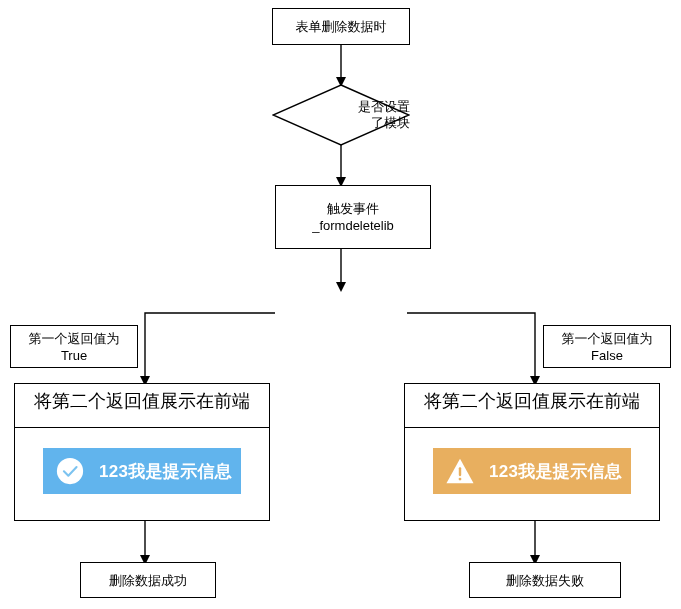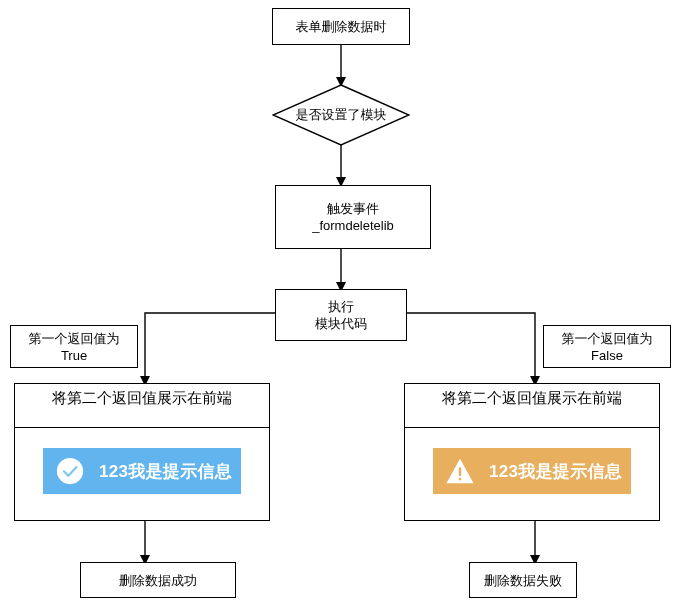--- a/index.html
+++ b/index.html
@@ -47,22 +47,22 @@
   .diamond-wrap svg {
     position: absolute;
     left: 0; top: 0;
   }
   .diamond-text {
     position: absolute;
     left: 0; top: 0;
     width: 100%;
     height: 100%;
     display: flex;
-    flex-direction: row;
-    align-items: center;
+    flex-direction: column;
+    align-items: flex-end;
     justify-content: center;
     text-align: center;
     font-size: 13px;
     line-height: 16px;
     color: #000000;
     white-space: pre-line;
   }
   .panel {
     position: absolute;
     box-sizing: border-box;
@@ -70,21 +70,21 @@
     background: #ffffff;
   }
   .panel-header {
     box-sizing: border-box;
     border-bottom: 1px solid #000000;
     height: 44px;
     display: flex;
     align-items: flex-start;
     justify-content: center;
     padding-top: 5px;
-    font-size: 15px;
+    font-size: 18px;
     color: #000000;
   }
   .panel-body {
     box-sizing: border-box;
     height: 86px;
     display: flex;
     align-items: center;
     justify-content: center;
   }
   .toast {
@@ -154,24 +154,20 @@
       <span class="ln">是否设置</span>
       <span class="ln">了模块</span>
     </div>
   </div>
 
   <div class="node" style="left:275px; top:185px; width:156px; height:64px;">
     <span class="ln">触发事件</span>
     <span class="ln">_formdeletelib</span>
   </div>
 
-  <div class="node" style="left:275px; top:289px; width:132px; height:52px;">
-    <span class="ln">执行</span>
-    <span class="ln">模块代码</span>
-  </div>
 
   <div class="node" style="left:10px; top:325px; width:128px; height:43px;">
     <span class="ln">第一个返回值为</span>
     <span class="ln">True</span>
   </div>
 
   <div class="node" style="left:543px; top:325px; width:128px; height:43px;">
     <span class="ln">第一个返回值为</span>
     <span class="ln">False</span>
   </div>
@@ -196,21 +192,21 @@
         <svg class="icon-warn" viewBox="0 0 32 30">
           <path d="M16 2 L30.5 28 L1.5 28 Z" fill="#ffffff"></path>
           <rect x="14.7" y="11" width="2.6" height="9.5" rx="1.1" fill="#e8af5f"></rect>
           <circle cx="16" cy="23.6" r="1.5" fill="#e8af5f"></circle>
         </svg>
         <span class="toast-text">123我是提示信息</span>
       </div>
     </div>
   </div>
 
-  <div class="node" style="left:80px; top:562px; width:156px; height:36px;">
+  <div class="node" style="left:80px; top:562px; width:136px; height:36px;">
     <span class="ln">删除数据成功</span>
   </div>
 
-  <div class="node" style="left:469px; top:562px; width:108px; height:36px;">
+  <div class="node" style="left:469px; top:562px; width:152px; height:36px;">
     <span class="ln">删除数据失败</span>
   </div>
 
 </div>
 
 </body></html>

